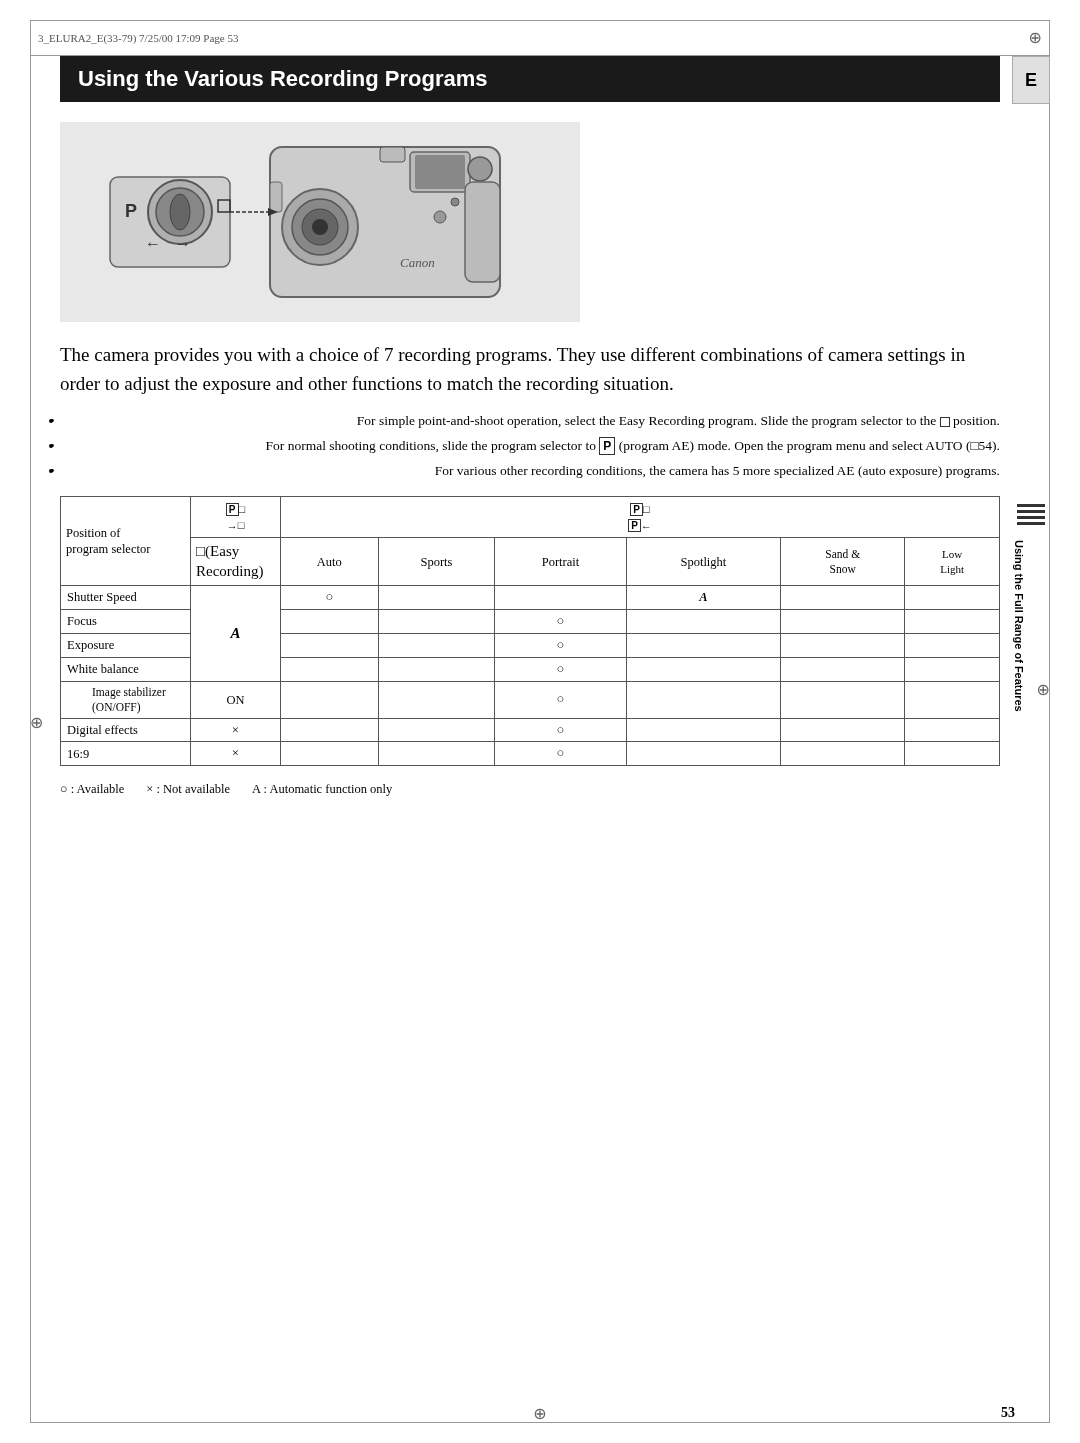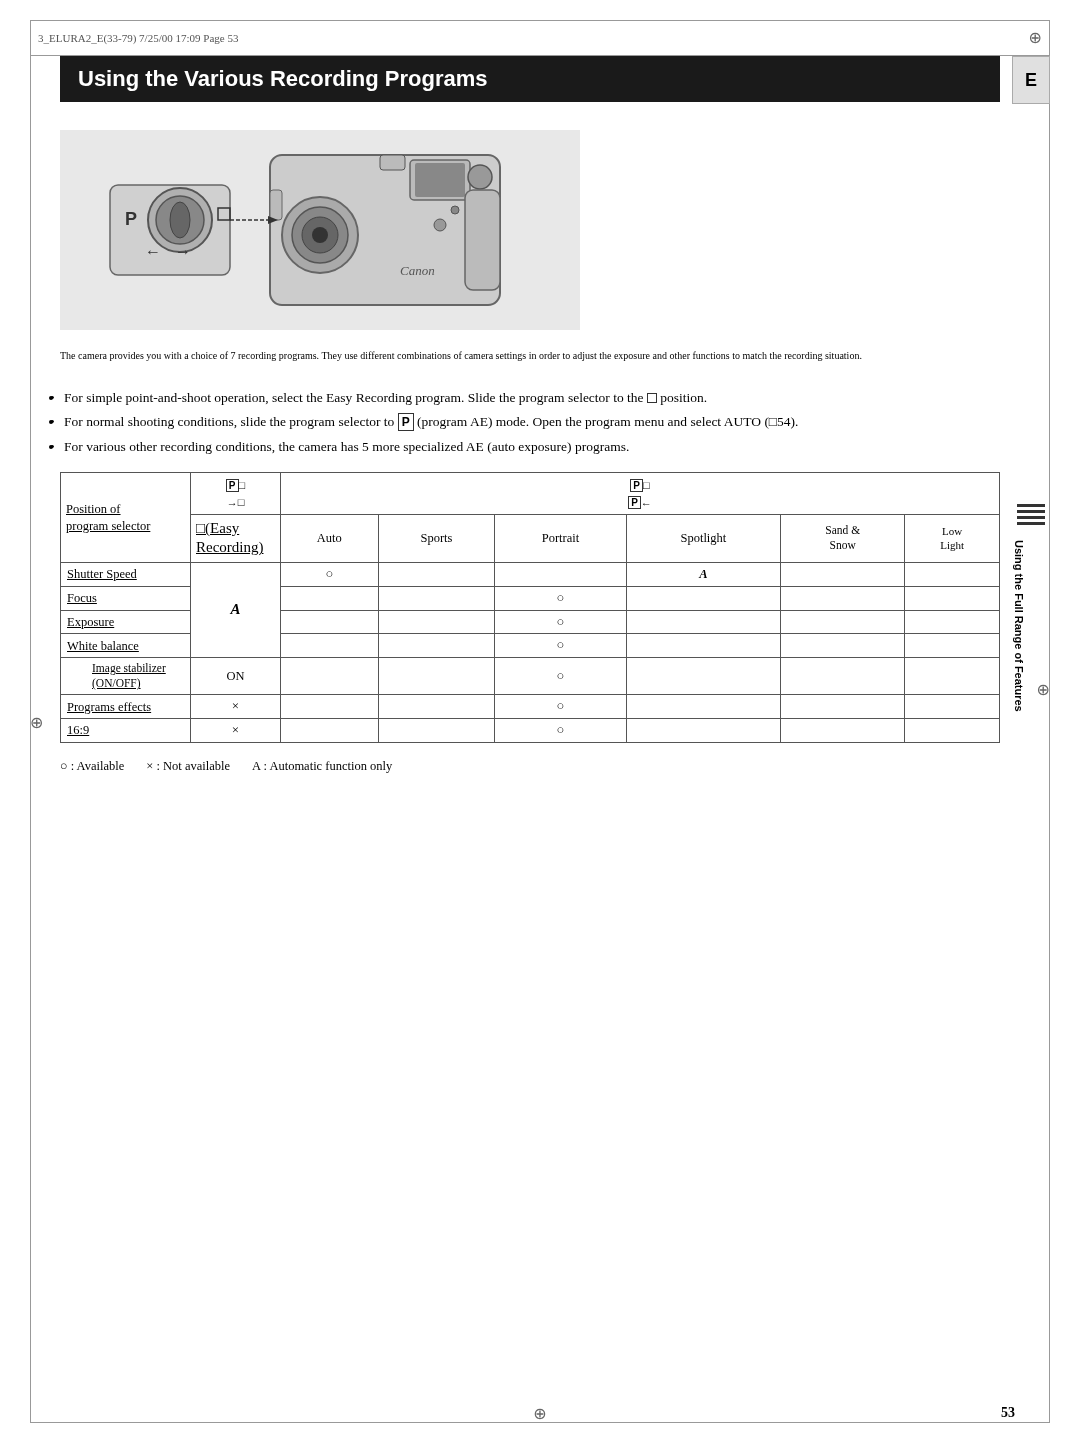--- a/index.html
+++ b/index.html
@@ -37,21 +37,21 @@
       top: 56px; left: 60px; right: 80px;
       bottom: 60px;
     }
 
     .title-box {
       background: #1a1a1a;
       color: #fff;
       font-size: 22px;
       font-weight: bold;
       padding: 10px 18px;
-      margin-bottom: 28px;
+      margin-bottom: 20px;
       font-family: Arial, sans-serif;
     }
 
     .camera-image-area {
       background: #e8e8e8;
       width: 520px;
       height: 200px;
       margin-bottom: 18px;
       display: flex;
       align-items: center;
@@ -69,28 +69,29 @@
       border: 1px solid #aaa;
       display: flex;
       align-items: center;
       justify-content: center;
       font-size: 18px;
       font-weight: bold;
       font-family: Arial, sans-serif;
     }
 
     .body-text {
-      font-size: 10px;
+      font-size: 19px;
       line-height: 1.55;
-      margin-bottom: 24px;
+      margin-bottom: 12px;
     }
 
     .bullet-list {
       margin-left: 4px;
       margin-bottom: 14px;
+      text-align: right;
     }
 
     .bullet-item {
       font-size: 13.5px;
       line-height: 1.55;
       margin-bottom: 4px;
       position: relative;
     }
 
     .bullet-item::before {
@@ -116,21 +117,20 @@
     .features-table td, .features-table th {
       border: 1px solid #555;
       padding: 3px 6px;
       text-align: center;
       vertical-align: middle;
       line-height: 1.3;
     }
 
     .features-table td:first-child {
       text-align: left;
-      text-decoration: underline;
     }
 
     .features-table .header-row td {
       vertical-align: middle;
       padding: 4px 5px;
     }
 
     .legend-row {
       display: flex;
       gap: 22px;
@@ -376,21 +376,21 @@
         <td style="font-size:11.5px;padding-left:31px;">Image stabilizer (ON/OFF)</td>
         <td>ON</td>
         <td></td>
         <td></td>
         <td class="cell-circle">○</td>
         <td></td>
         <td></td>
         <td></td>
       </tr>
       <tr>
-        <td>Programs effects</td>
+        <td>Digital effects</td>
         <td class="cell-cross">×</td>
         <td></td>
         <td></td>
         <td class="cell-circle">○</td>
         <td></td>
         <td></td>
         <td></td>
       </tr>
       <tr>
         <td>16:9</td>

